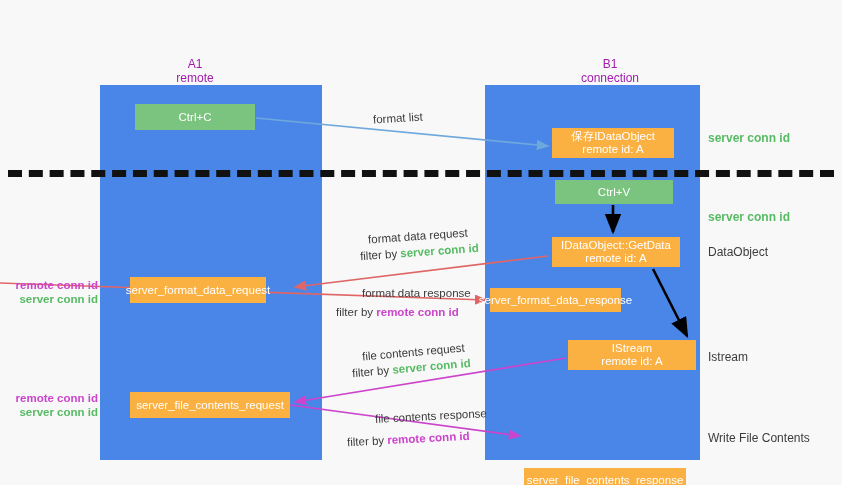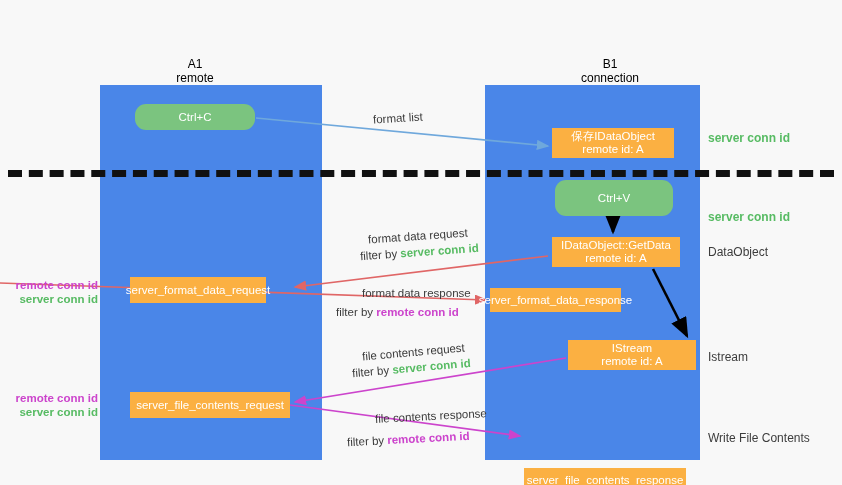--- a/index.html
+++ b/index.html
@@ -16,47 +16,47 @@
   .abs{position:absolute;}
 
   
   #title{
     left:0;top:10px;width:842px;text-align:center;
     font-size:16px;line-height:21px;color:#3c3c3c;
   }
 
   
   .lane-head{
-    text-align:center;font-size:12px;line-height:14px;color:#000000;
+    text-align:center;font-size:12px;line-height:14px;color:#a21caf;
   }
   #head-a{left:120px;top:57px;width:150px;}
   #head-b{left:510px;top:57px;width:200px;}
 
   
   .lane{background:#4a86e8;}
   #lane-a{left:100px;top:85px;width:222px;height:375px;}
   #lane-b{left:485px;top:85px;width:215px;height:375px;}
 
   
   .box{
     box-sizing:border-box;
     display:flex;align-items:center;justify-content:center;
     text-align:center;
     font-size:11.5px;line-height:13px;
     color:#ffffff;
     padding:2px 4px;
   }
-  .box.green{background:#7bc47f;border-radius:11px;}
+  .box.green{background:#7bc47f;}
   .box.orange{background:#fbb042;}
   .box .l2{display:block;}
 
   
   #box-ctrlc        {left:135px;top:104px;width:120px;height:26px;}
   #box-save-idataobj{left:552px;top:128px;width:122px;height:30px;}
-  #box-ctrlv        {left:555px;top:180px;width:118px;height:36px;}
+  #box-ctrlv        {left:555px;top:180px;width:118px;height:24px;}
   #box-getdata      {left:552px;top:237px;width:128px;height:30px;}
   #box-istream      {left:568px;top:340px;width:128px;height:30px;}
   #box-fmt-req      {left:130px;top:277px;width:136px;height:26px;}
   #box-fmt-resp     {left:490px;top:288px;width:131px;height:24px;}
   #box-file-req     {left:130px;top:392px;width:160px;height:26px;text-align:center;}
   #box-file-resp    {left:524px;top:424px;width:162px;height:24px;margin-top:44px;}
 
   
   #divider{
     left:8px;top:170px;width:826px;height:0;

